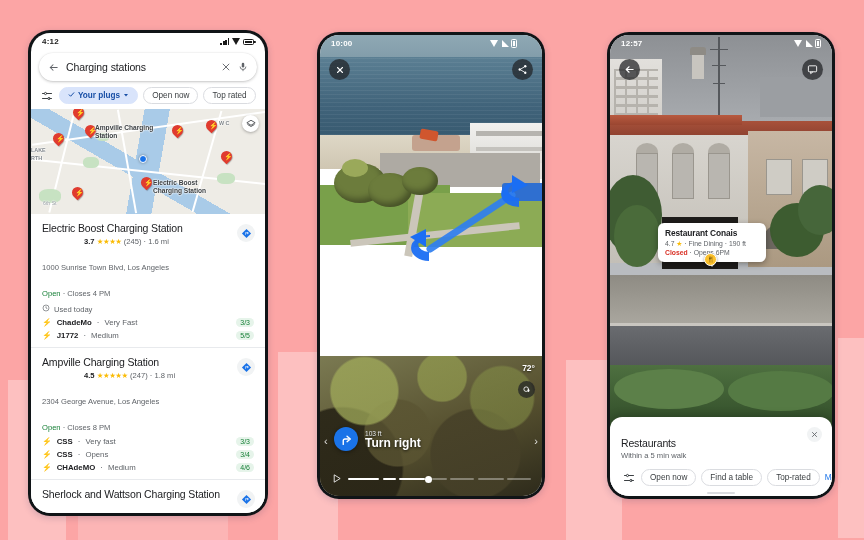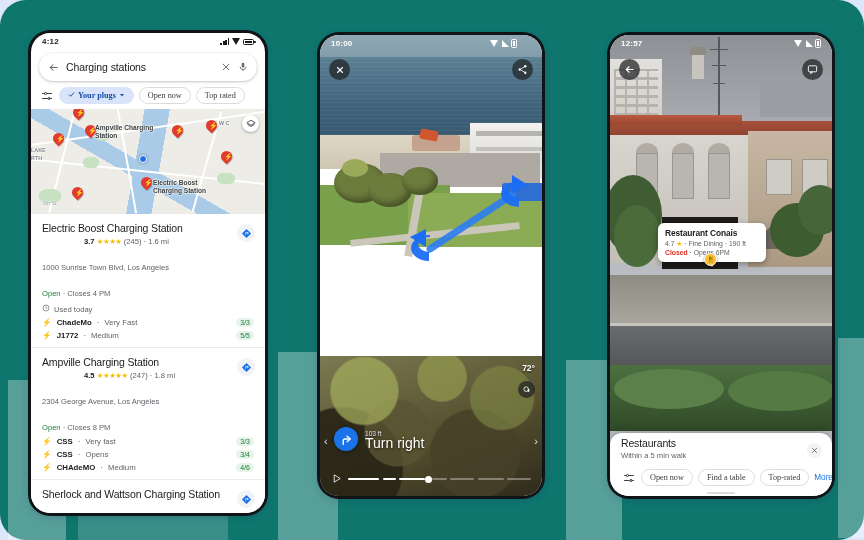--- a/index.html
+++ b/index.html
@@ -2,21 +2,21 @@
 <html><head>
 <meta charset="utf-8">
 <style>
   * { box-sizing: border-box; margin: 0; padding: 0; }
   html, body { width: 864px; height: 540px; overflow: hidden; }
   body {
     font-family: "Liberation Sans", sans-serif;
     background: #dde7fb;
     position: relative;
   }
-  .stage { position: absolute; inset: 0; background: #0f766e; border-radius: 26px; }
+  .stage { position: absolute; inset: 0; background: #fca5a5; }
 
   
   .wm { position: absolute; background: rgba(255,255,255,0.30); }
   .wm1 { left: 8px;  top: 380px; width: 58px; height: 160px; }
   .wm2 { left: 278px; top: 352px; width: 60px; height: 188px; }
   .wm3 { left: 566px; top: 360px; width: 56px; height: 180px; }
   .wm4 { left: 838px; top: 338px; width: 26px; height: 200px; }
   .wm5 { left: 78px;  top: 430px; width: 150px; height: 110px; background: rgba(255,255,255,0.18); }
 
   
@@ -71,21 +71,21 @@
     padding: 0 9px; gap: 7px;
     box-shadow: 0 1px 3px rgba(0,0,0,.22), 0 0 0 .5px rgba(0,0,0,.04);
   }
   .searchbar .q { flex: 1; font-size: 10.5px; color: #202124; letter-spacing:-.1px;}
   .ic { flex: none; color: #5f6368; display:flex;align-items:center;justify-content:center; }
 
   .chips { display: flex; align-items: center; gap: 5px; padding: 6px 8px 5px; }
   .chip {
     height: 17px; border: .8px solid #dadce0; border-radius: 9px;
     padding: 0 8px; display: flex; align-items: center; gap: 3px;
-    font-size: 8.2px; color: #3c4043; background: #fff; white-space: nowrap; font-family: Liberation Serif, serif;
+    font-size: 8.2px; color: #3c4043; background: #fff; white-space: nowrap;
   }
   .chip.active { background: #d9e4fb; border-color: #d9e4fb; color: #174ea6; font-weight:600;}
   .tune { width: 15px; height: 15px; flex:none; color:#3c4043; display:flex;align-items:center;justify-content:center;}
 
   
   .map { position: relative; height: 105px; overflow: hidden; background: #eceae4; }
   .map-bg { position:absolute; inset:0;
     background:
       linear-gradient(100deg, transparent 45%, #a9cbe8 45%, #a9cbe8 55%, transparent 55%),
       linear-gradient(30deg, transparent 40%, #a9cbe8 40%, #a9cbe8 48%, transparent 48%),
@@ -148,21 +148,21 @@
   .path { position:absolute; background:#cfc9bd; }
   .arrow-route { position:absolute; }
   .circ-btn { position:absolute; width:21px;height:21px;border-radius:50%;
     background:rgba(32,33,36,.72); display:flex;align-items:center;justify-content:center;color:#fff;}
   .tempbox { position:absolute; right:7px; color:#fff; text-align:center; font-size:8.5px; font-weight:600;
     text-shadow:0 1px 2px rgba(0,0,0,.6);}
   .nav-pill { position:absolute; left:0; right:0; display:flex; align-items:center; gap:7px; padding:0 14px;}
   .nav-ic { width:24px;height:24px;border-radius:50%;background:#1a73e8;display:flex;align-items:center;justify-content:center;flex:none;
     box-shadow:0 1px 4px rgba(0,0,0,.4);}
   .nav-dist { font-size:6.6px; color:#e8eaed; text-shadow:0 1px 2px rgba(0,0,0,.8); line-height:7px;}
-  .nav-txt { font-size:14px; font-weight:400; color:#fff; text-shadow:0 1px 3px rgba(0,0,0,.8); line-height:12px;}
+  .nav-txt { font-size:12px; font-weight:700; color:#fff; text-shadow:0 1px 3px rgba(0,0,0,.8); line-height:12px;}
   .chev { position:absolute; color:rgba(255,255,255,.85); font-size:11px; }
   .scrub { position:absolute; left:0;right:0; bottom:8px; display:flex; align-items:center; gap:6px; padding:0 11px;}
   .track { flex:1; height:2.5px; position:relative; }
   .track .seg { position:absolute; top:0; height:2.5px; border-radius:2px; }
   .knob { position:absolute; width:7px;height:7px;border-radius:50%;background:#fff; top:-2.2px;}
 
   
   .sv { position:absolute; inset:0; overflow:hidden; background:#b9bcc0; }
   .sv-sky { position:absolute;left:0;right:0;top:0;height:88px;background:linear-gradient(#8d9094,#a8abaf);}
   .twr { position:absolute; background:#d8d6d2; }
@@ -180,21 +180,21 @@
     box-shadow:0 2px 6px rgba(0,0,0,.35);
   }
   .callout::after{ content:""; position:absolute; bottom:-5px; left:50%; margin-left:-5px;
     width:0;height:0;border-left:5px solid transparent;border-right:5px solid transparent;border-top:6px solid #fff;}
   .co-title { font-size:8.4px; font-weight:700; color:#202124; letter-spacing:-.1px;}
   .co-sub { font-size:6.8px; color:#5f6368; margin-top:1.5px; line-height:8px;}
   .co-closed { color:#d93025; font-weight:600;}
   .poi-dot { position:absolute; width:13px;height:13px;border-radius:50%;background:#fbc02d;border:1.6px solid #fff;
     box-shadow:0 1px 3px rgba(0,0,0,.45); display:flex;align-items:center;justify-content:center;}
   .sheet { position:absolute; left:0;right:0;bottom:0; background:#fff; border-radius:12px 12px 0 0;
-    padding:4px 11px 10px; box-shadow:0 -2px 8px rgba(0,0,0,.18);}
+    padding:20px 11px 10px; box-shadow:0 -2px 8px rgba(0,0,0,.18);}
   .sheet h3 { font-size:10.5px; font-weight:500; color:#202124; letter-spacing:-.15px;}
   .sheet .sub { font-size:7.6px; color:#5f6368; margin-top:2px;}
   .sheet-x { position:absolute; right:10px; top:10px; width:15px;height:15px;border-radius:50%;background:#f1f3f4;
     display:flex;align-items:center;justify-content:center;color:#5f6368;font-size:8px;}
   .sheet-chips { display:flex; align-items:center; gap:5px; margin-top:9px; }
   .more { font-size:8.2px; color:#1a73e8; font-weight:500; white-space:nowrap; }
   .handle { position:absolute; left:50%; margin-left:-14px; bottom:2.5px; width:28px;height:2px;border-radius:2px;background:#dadce0;}
 </style>
 </head>
 <body style="background: rgb(221, 231, 251);">

